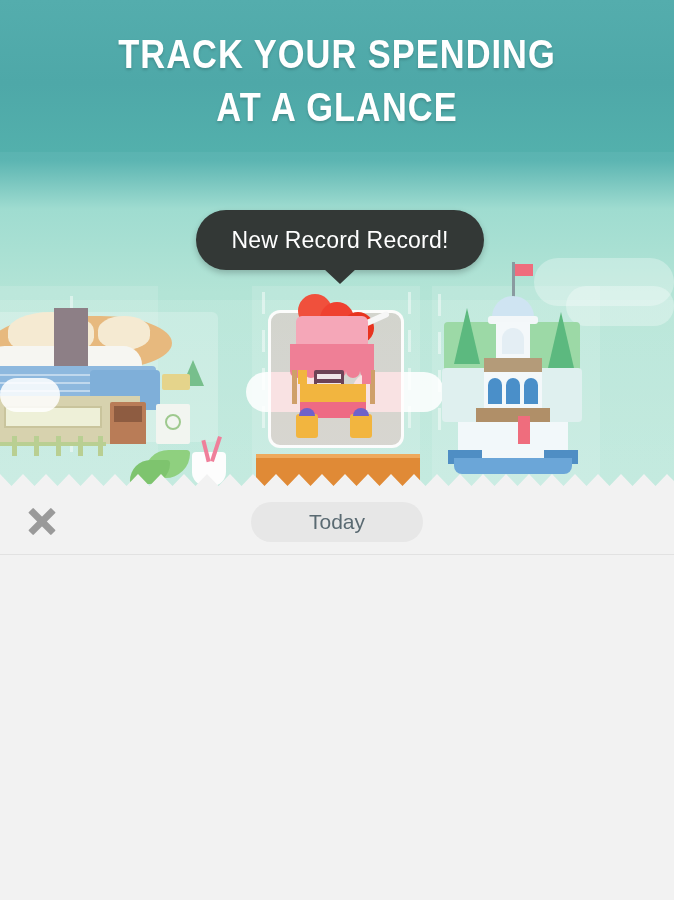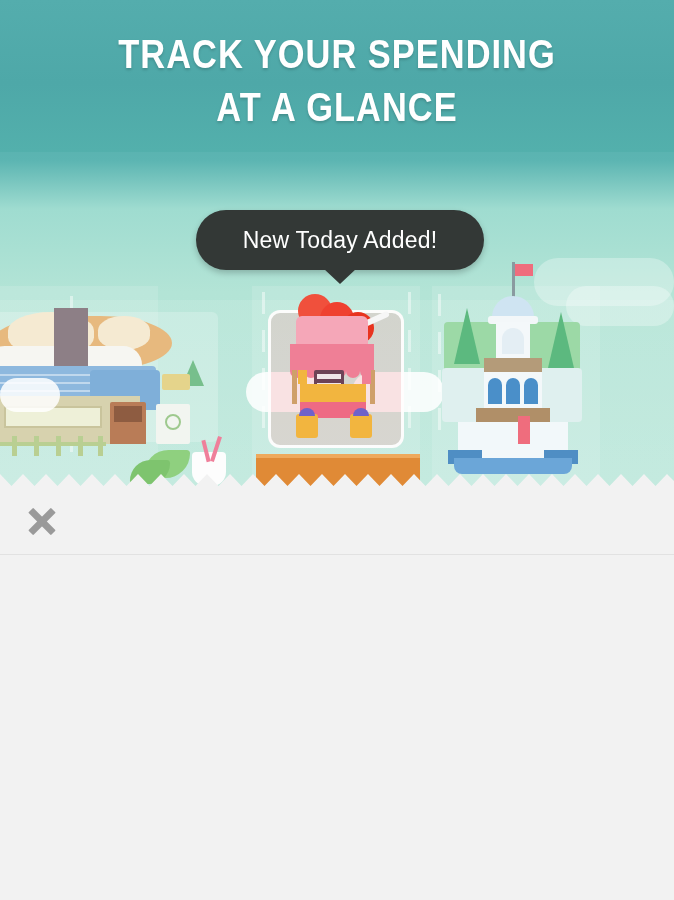--- a/index.html
+++ b/index.html
@@ -325,29 +325,32 @@
     </div>
   </div>
 
   <div class="torn">
     <svg width="674" height="22" viewBox="0 0 674 22" preserveAspectRatio="none">
       <polygon fill="#f2f2f2" points="0,22 0,8 11.5,20 23,8 34.5,20 46,8 57.5,20 69,8 80.5,20 92,8 103.5,20 115,8 126.5,20 138,8 149.5,20 161,8 172.5,20 184,8 195.5,20 207,8 218.5,20 230,8 241.5,20 253,8 264.5,20 276,8 287.5,20 299,8 310.5,20 322,8 333.5,20 345,8 356.5,20 368,8 379.5,20 391,8 402.5,20 414,8 425.5,20 437,8 448.5,20 460,8 471.5,20 483,8 494.5,20 506,8 517.5,20 529,8 540.5,20 552,8 563.5,20 575,8 586.5,20 598,8 609.5,20 621,8 632.5,20 644,8 655.5,20 667,8 674,15 674,22"></polygon>
     </svg>
   </div>
 
   <div class="tooltip">
-    <div class="tooltip-text">New Today Added!</div>
+    <div class="tooltip-text">New Record Record!</div>
     <div class="tooltip-arrow"></div>
   </div>
 
   <div class="panel">
     <div class="topbar">
       <div class="close-btn">
         <span></span>
           <span></span>
       </div>
     </div>
 
   </div>
 
   <div class="divider"></div>
+  <div class="today-pill">
+    <span>Today</span>
+  </div>
 
 </div>
 
 </body></html>

